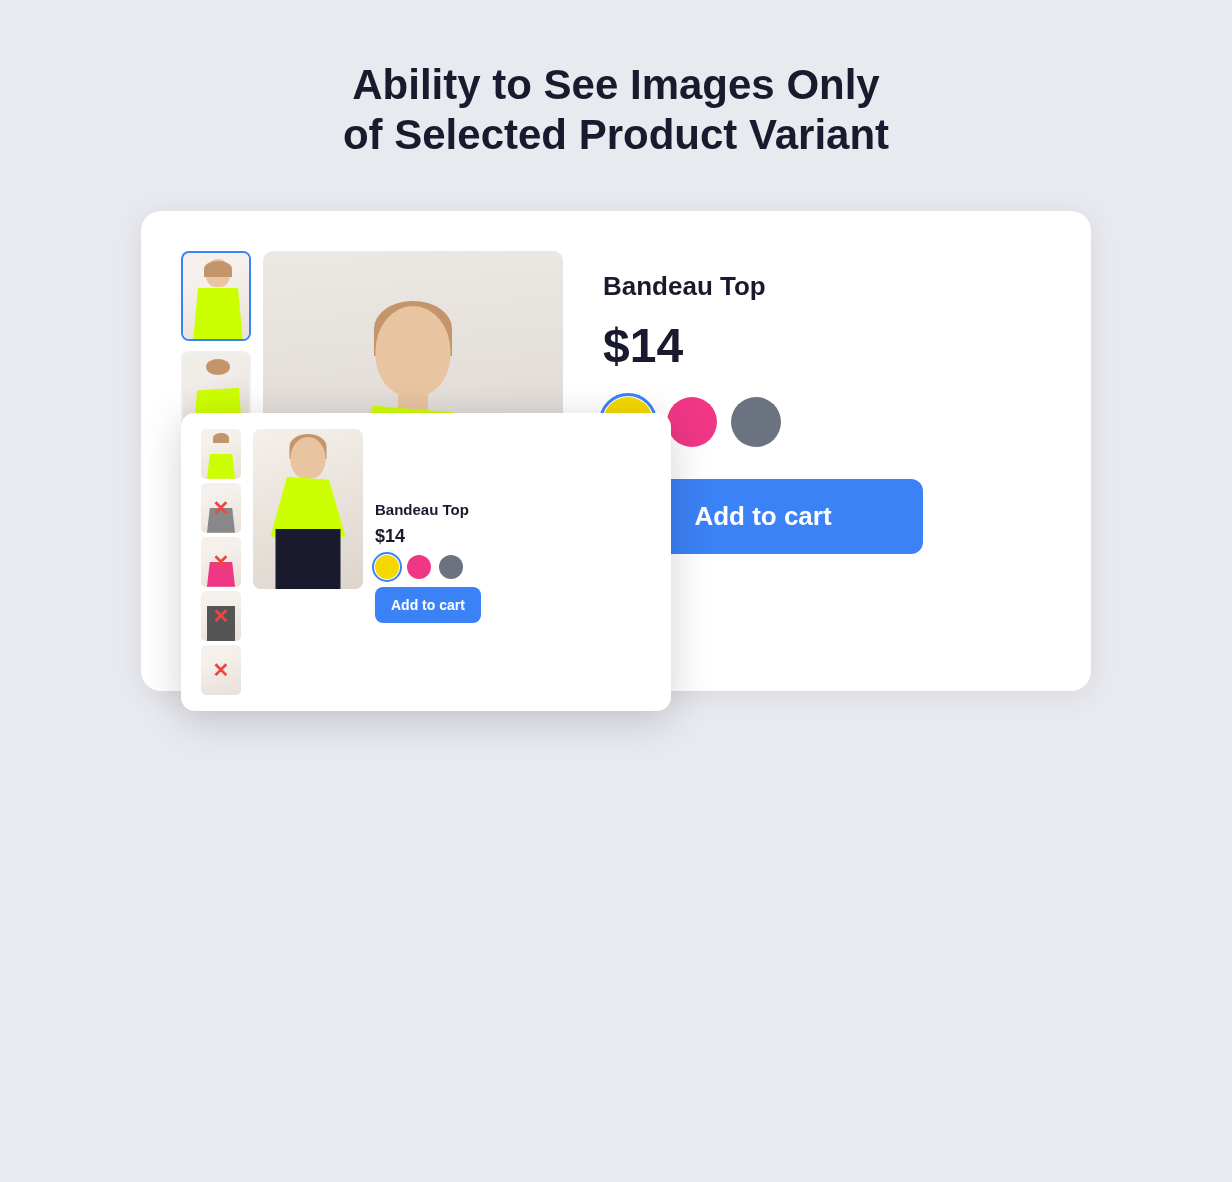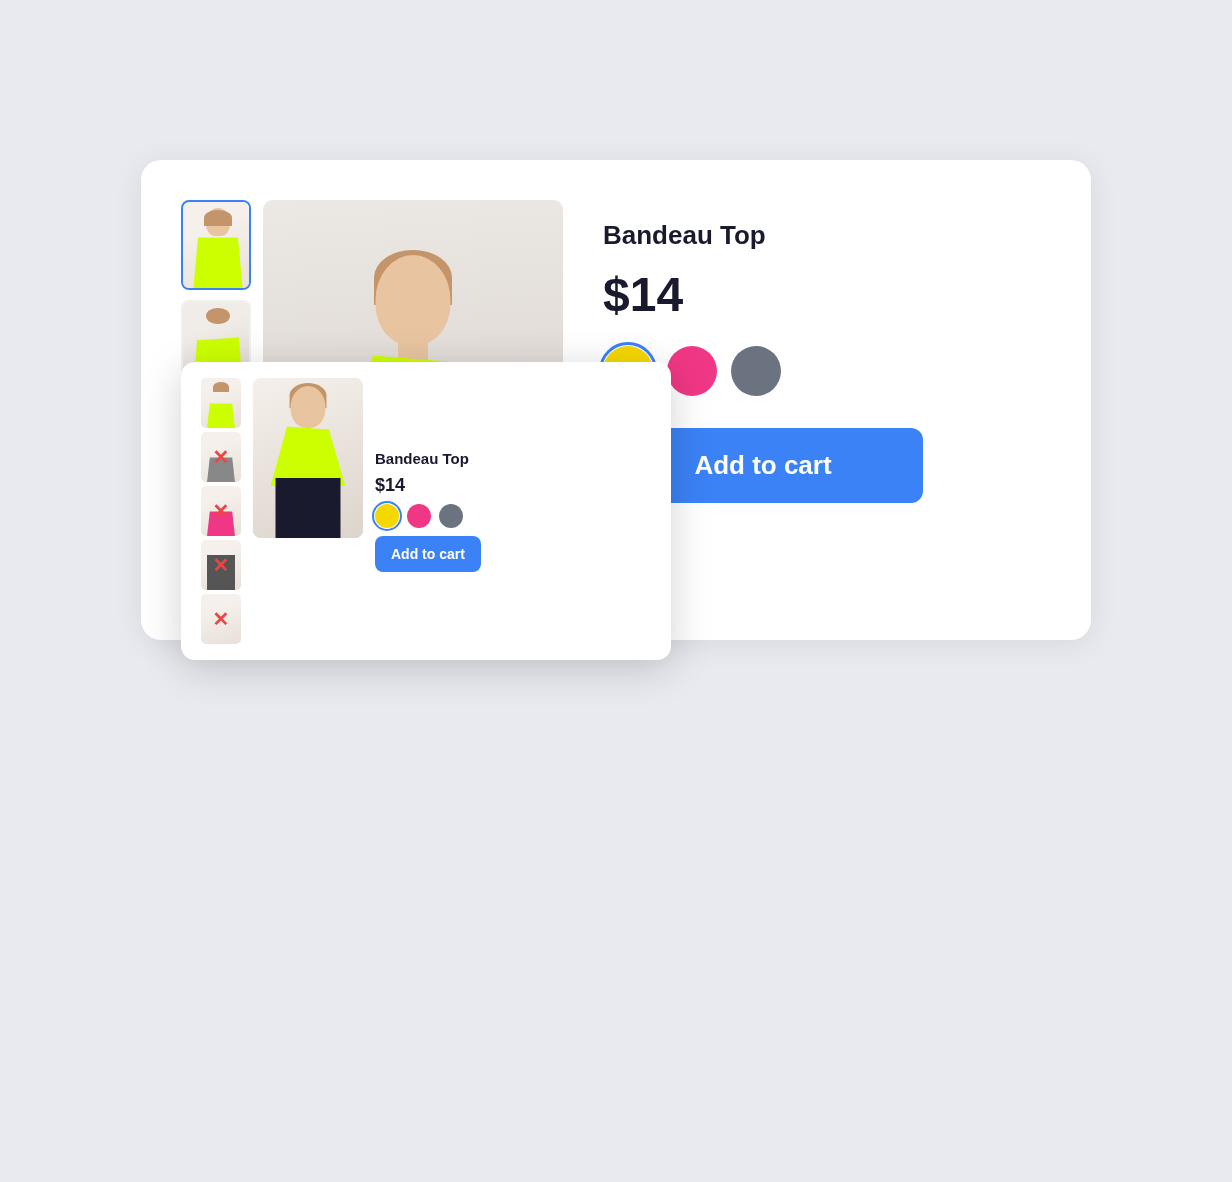--- a/index.html
+++ b/index.html
@@ -399,21 +399,22 @@
       display: flex;
       flex-direction: column;
       align-items: flex-start;
       padding-bottom: 120px;
     }
   </style>
 </head>
 <body>
 
 <h1 class="page-title">
-  <br>
+  <span>Ability to See Images Only</span><br>
+  <span>of Selected Product Variant</span>
 </h1>
 
 <div class="content-wrapper">
   <div class="main-card">
 
     <div class="product-images">
 
       <div class="thumbnails">
 
         <div class="thumbnail active">

